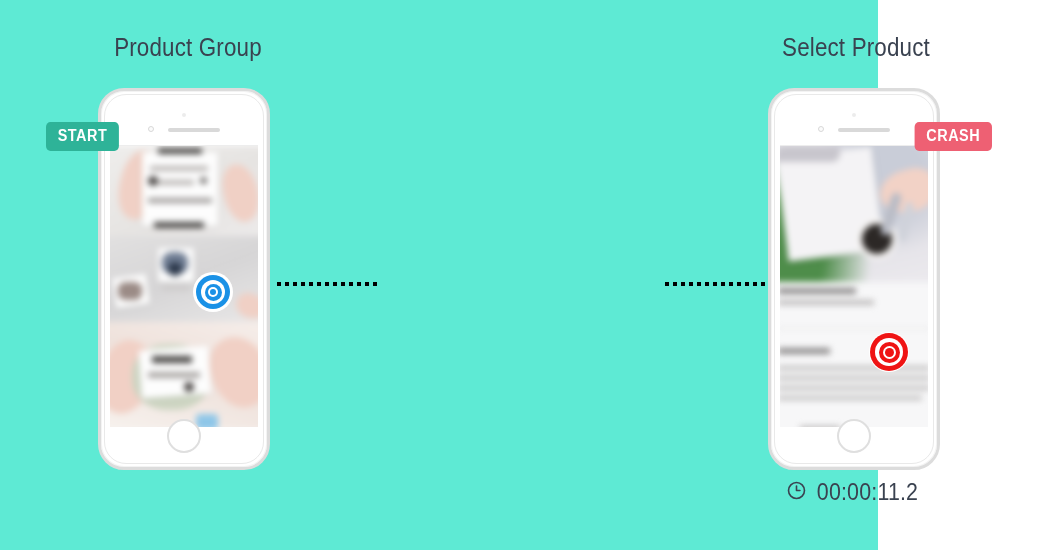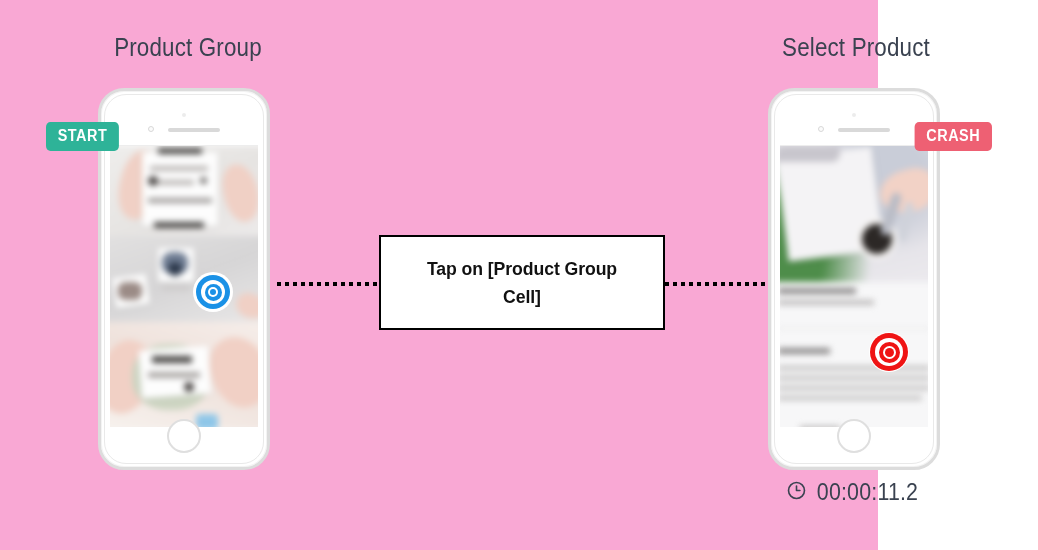--- a/index.html
+++ b/index.html
@@ -9,21 +9,21 @@
     height: 550px;
     background: #ffffff;
     font-family: "Liberation Sans", sans-serif;
     overflow: hidden;
   }
 
   #stage {
     position: relative;
     width: 878px;
     height: 550px;
-    background: #f9a8d4;
+    background: #5eead4;
   }
 
   
   .step-title {
     position: absolute;
     top: 32px;
     width: 320px;
     text-align: center;
     font-family: "Liberation Sans", sans-serif;
     font-size: 26px;
@@ -394,23 +394,20 @@
               <div class="dot"></div>
             </div>
           </div>
         </div>
       </div>
   </div>
 
 
   <div class="connector" id="connector-left"></div>
 
-  <div id="action-box">
-    <div id="action-label">Tap on [Product Group Cell]</div>
-  </div>
 
   <div class="connector" id="connector-right"></div>
 
   <div class="step-title" id="title-right">Select Product</div>
 
   <div class="phone" id="phone-right">
     <div class="phone-inner">
 
       <div class="phone-sensor"></div>
       <div class="phone-camera"></div>

